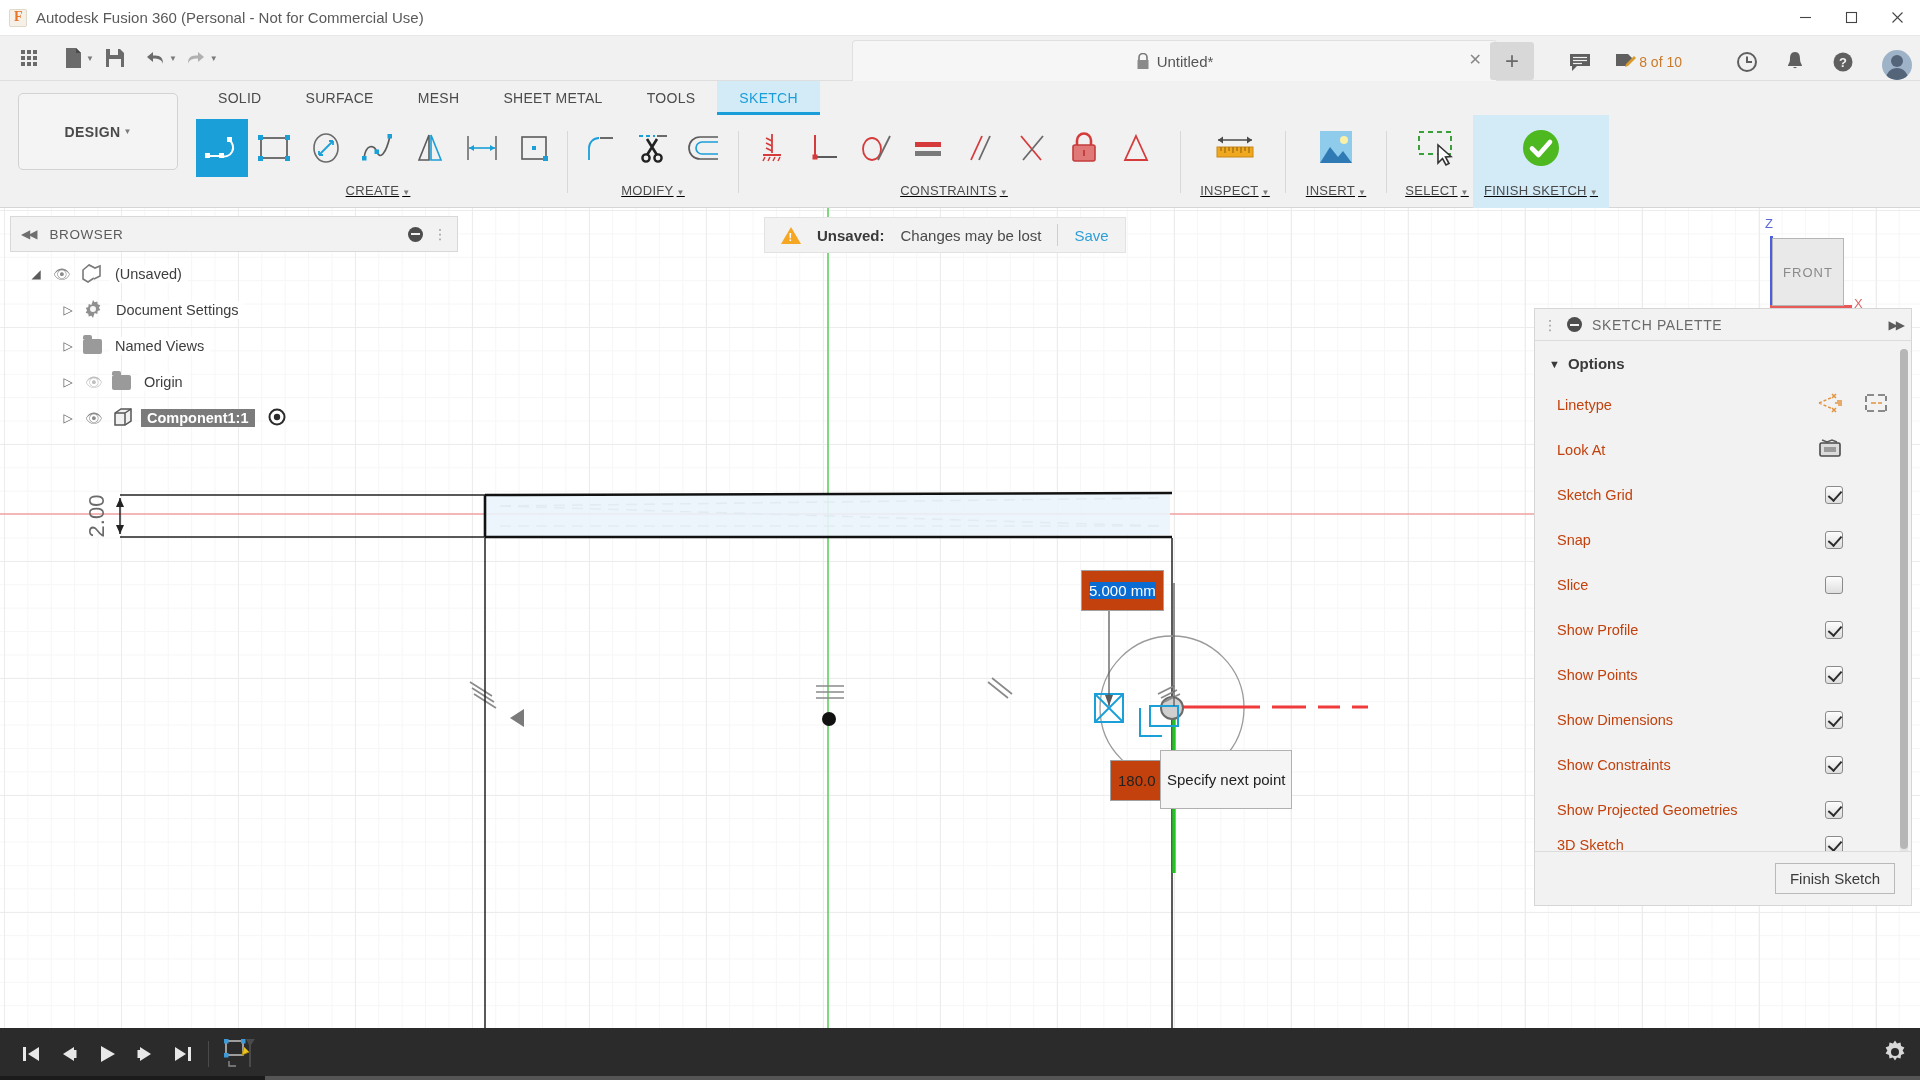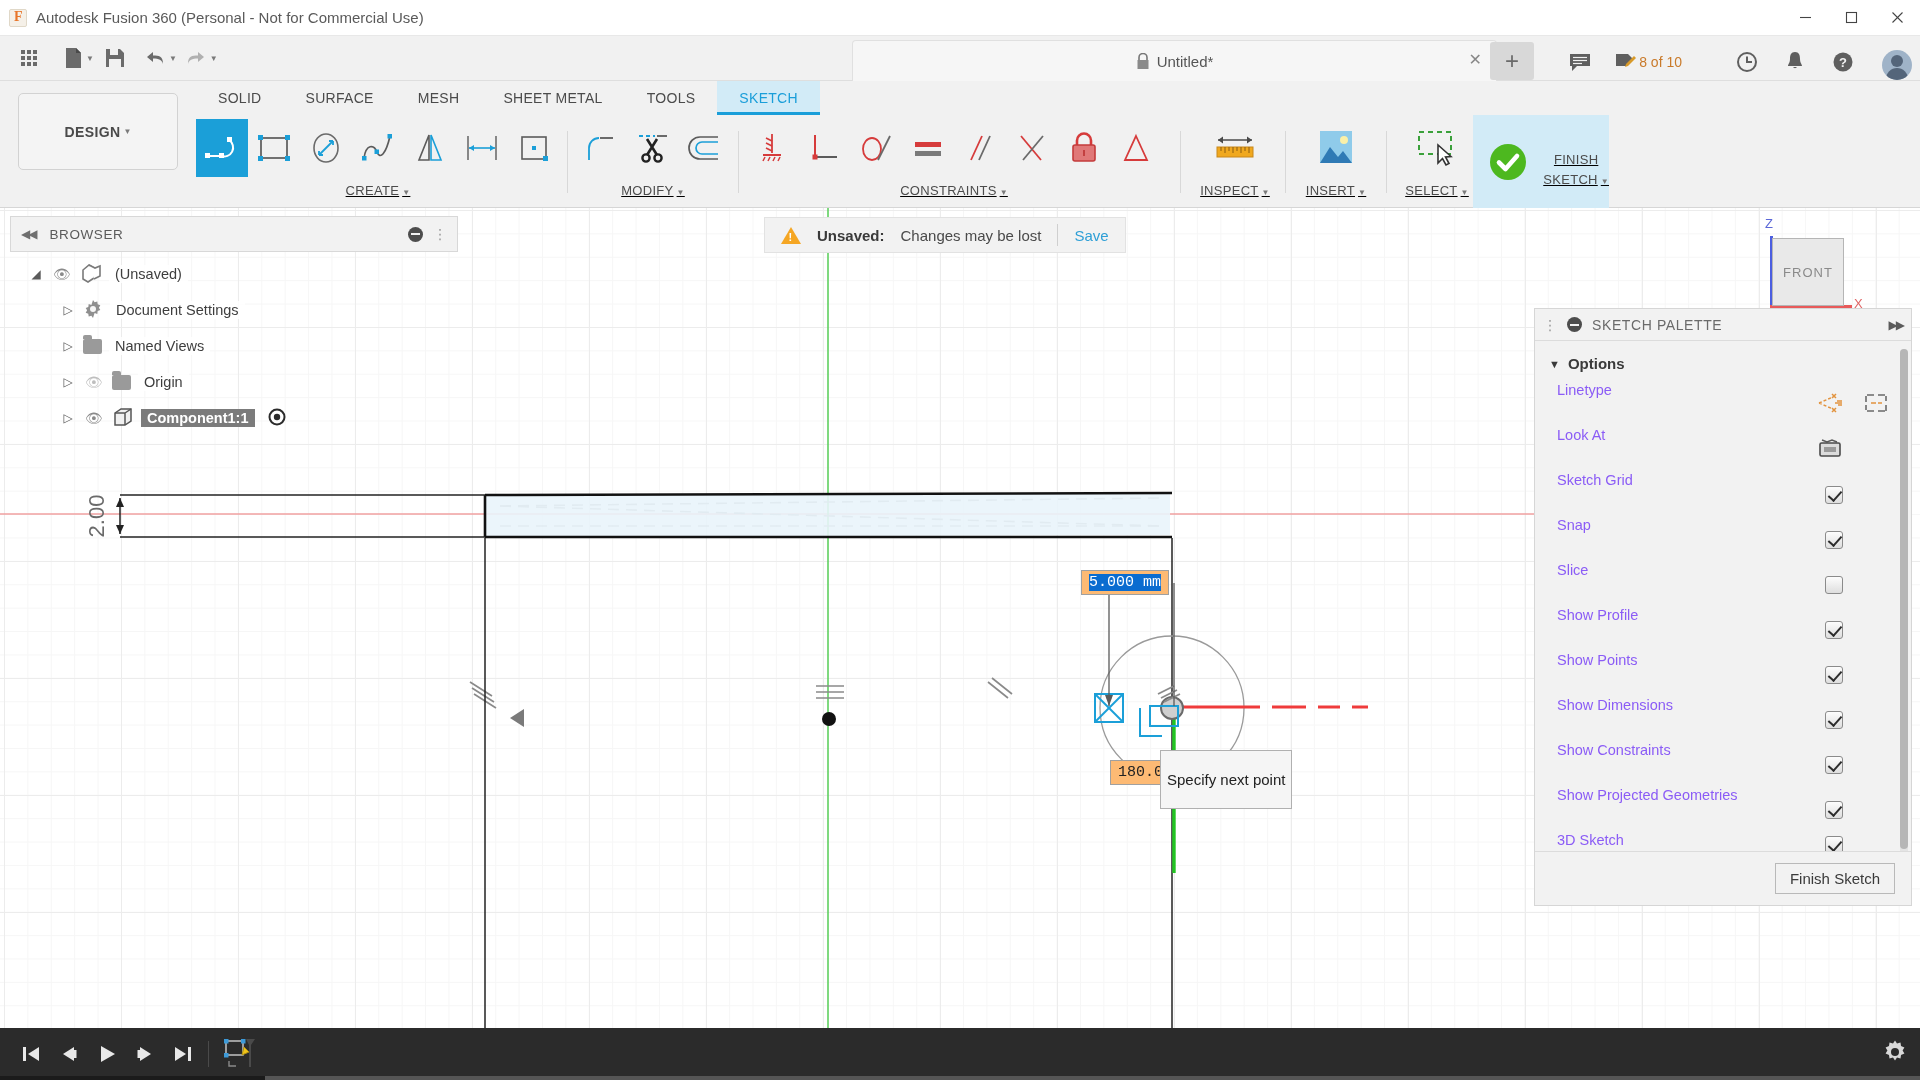--- a/index.html
+++ b/index.html
@@ -126,21 +126,21 @@
   }
   .ico {
     width: 52px; height: 58px; display: flex; align-items: center;
     justify-content: center; cursor: pointer; position: relative;
   }
   .ico.sel { background: #1b9fd8; }
   .vsep { width: 1px; height: 62px; background: #d8d8d8; margin: 0 7px; align-self: center; }
   .ico-lg { width: 72px; height: 58px; }
   .finish-panel {
     background: #d2ebf7; height: 93px; width: 136px; display: flex;
-    flex-direction: row; align-items: center; cursor: pointer;
+    flex-direction: column; align-items: center; cursor: pointer;
   }
 
   
   .canvas {
     position: absolute; top: 208px; left: 0; width: 1920px; height: 1020px;
     background: #ffffff; overflow: hidden;
   }
   .grid-bg {
     position: absolute; inset: 0;
     background-image:
@@ -238,22 +238,22 @@
     padding: 0 8px; border-bottom: 1px solid #dcdcdc; background: #f2f2f2;
   }
   .pal-title { font-size: 14px; color: #6a6a6a; letter-spacing: .6px; }
   .pal-expand { margin-left: auto; color: #5b5b5b; font-size: 12px; cursor: pointer; letter-spacing: -2px;}
   .pal-body { flex: 1; overflow: hidden; position: relative; padding-top: 6px; }
   .pal-section {
     display: flex; align-items: center; gap: 8px; padding: 8px 14px 10px 14px;
     font-size: 15px; font-weight: bold; color: #3a3a3a; cursor: pointer;
   }
   .pal-row {
-    display: flex; height: 45px; padding: 0 22px 0 22px;
-    font-size: 14.5px; color: #8b5cf6;
+    display: flex; align-items: center; height: 45px; padding: 0 22px 0 22px;
+    font-size: 14.5px; color: #c2410c;
   }
   .pal-row-label { flex: 1; }
   .pal-ctrl { display: flex; align-items: center; gap: 20px; }
   .cbox {
     width: 18px; height: 18px; border: 1px solid #8b8b8b; border-radius: 3px;
     background: linear-gradient(#fdfdfd,#dedede); position: relative;
     cursor: pointer; flex: none;
   }
   .cbox.on::after {
     content: ""; position: absolute; left: 5px; top: 1px; width: 6px;
@@ -276,23 +276,23 @@
     border: 1px solid #b9b9b9; background: #f2f2f2; padding: 6px 14px;
     font-size: 15px; color: #3a3a3a; cursor: pointer;
     font-family: "Liberation Sans", sans-serif;
   }
 
   
   .sketch-svg { position: absolute; inset: 0; pointer-events: none; }
 
   
   .dim-input {
-    position: absolute; background: #fdba74; border: 1px solid #a0a0a0;
-    font-size: 15px; color: #222; padding: 3px 7px;
-    font-family: Liberation Mono, monospace;
+    position: absolute; background: #c2410c; border: 1px solid #a0a0a0;
+    font-size: 15px; color: #222; padding: 11px 7px;
+    font-family: Liberation Sans, sans-serif;
   }
   .dim-input .sel { background: #0a6cd0; color: #fff; }
   .tooltip {
     position: absolute; background: #f5f5f5; border: 1px solid #b0b0b0;
     font-size: 15px; color: #222; padding: 20px 6px;
   }
 
   
   .timeline {
     position: absolute; left: 0; bottom: 0; width: 1920px; height: 52px;

